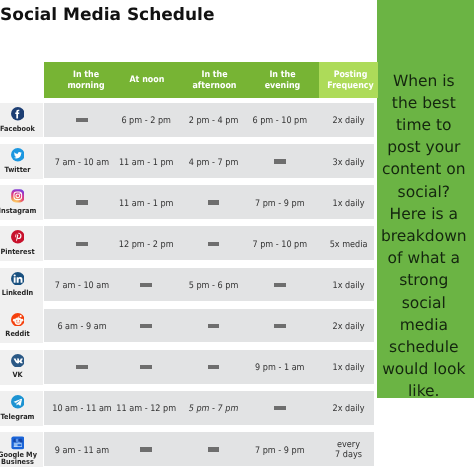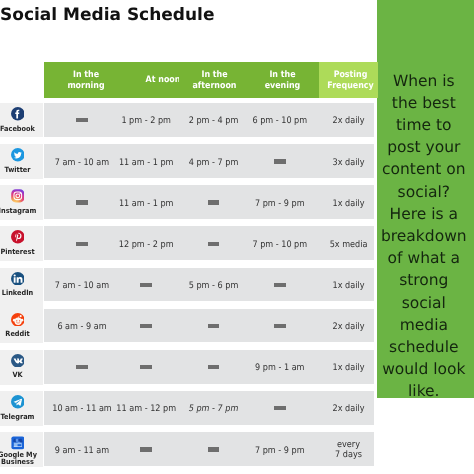--- a/index.html
+++ b/index.html
@@ -47,21 +47,21 @@
   <div class="title">Social Media Schedule</div>
 
   <div class="panel">
     <div class="panel-text">When is the best time to post your content on social? Here is a breakdown of what a strong social media schedule would look like.</div>
   </div>
 
   <div class="thead" id="thead">
       <div class="th" style="left: 0px; width: 68px; padding-left: 8px;">
         <div>In the<br>morning</div>
       </div>
-      <div class="th" style="left: 68px; width: 67px; padding-left: 1.4px; justify-content: flex-end;">
+      <div class="th" style="left: 68px; width: 67px; padding-left: 1.4px;">
         <div>At noon</div>
       </div>
       <div class="th" style="left: 135px; width: 67px; padding-left: 2px;">
         <div>In the<br>afternoon</div>
       </div>
       <div class="th" style="left: 202px; width: 73px;">
         <div>In the<br>evening</div>
       </div>
       <div class="th pf" style="left: 275px; width: 55px; padding-left: 4px;">
         <div>Posting<br>Frequency</div>
@@ -74,21 +74,21 @@
           <svg viewBox="0 0 32 32">
             <circle cx="16" cy="16" r="16" fill="#1d3e73"></circle>
             <path fill="#fff" d="M19.2 16.6h-2.6V27h-4.1V16.6H10v-3.5h2.5v-2.3c0-2.2 1.1-4.3 4.2-4.3h2.8v3.4h-2c-.6 0-1 .2-1 .9v2.3h3.1l-.4 3.5z"></path>
           </svg>
         </div>
         <div class="ilabel" style="top:21.5px">Facebook</div>
       </div>
       <div class="cell" style="left: 22px; width: 120px; top: 116.35px;">
         <span class="dash"></span>
       </div>
-      <div class="cell" style="left: 86.2px; width: 120px; top: 116.35px;">1 pm - 2 pm</div>
+      <div class="cell" style="left: 86.2px; width: 120px; top: 116.35px;">6 pm - 2 pm</div>
       <div class="cell" style="left: 153.5px; width: 120px; top: 116.35px;">2 pm - 4 pm</div>
       <div class="cell" style="left: 219.8px; width: 120px; top: 116.35px;">6 pm - 10 pm</div>
       <div class="cell" style="left: 288.5px; width: 120px; top: 116.35px;">2x daily</div>
       <div class="rowbg" style="top: 144.15px; height: 33.7px;"></div>
       <div class="iconcell" style="top: 144.15px; height: 34.7px;">
         <div class="icon">
           <svg viewBox="0 0 32 32">
             <circle cx="16" cy="16" r="16" fill="#1c97e0"></circle>
             <path fill="#fff" d="M25.5 11.1c-.7.3-1.4.5-2.2.6.8-.5 1.4-1.2 1.7-2.1-.7.4-1.6.8-2.4.9-.7-.8-1.7-1.2-2.8-1.2-2.1 0-3.9 1.7-3.9 3.9 0 .3 0 .6.1.9-3.2-.2-6.1-1.7-8-4.1-.3.6-.5 1.2-.5 2 0 1.3.7 2.5 1.7 3.2-.6 0-1.2-.2-1.7-.5 0 1.9 1.3 3.5 3.1 3.8-.3.1-.7.1-1 .1-.2 0-.5 0-.7-.1.5 1.6 2 2.7 3.7 2.7-1.3 1.1-3 1.7-4.9 1.7h-.9c1.7 1.1 3.7 1.7 5.9 1.7 7.1 0 11-5.9 11-11v-.5c.7-.5 1.3-1.2 1.8-2z"></path>
           </svg>

